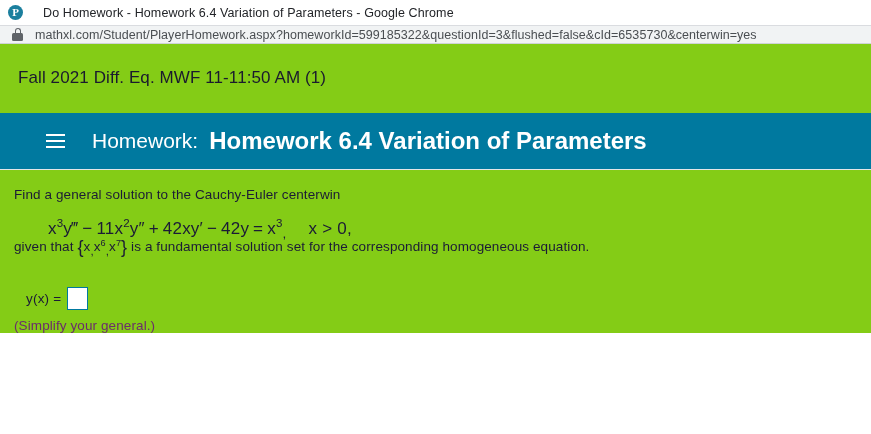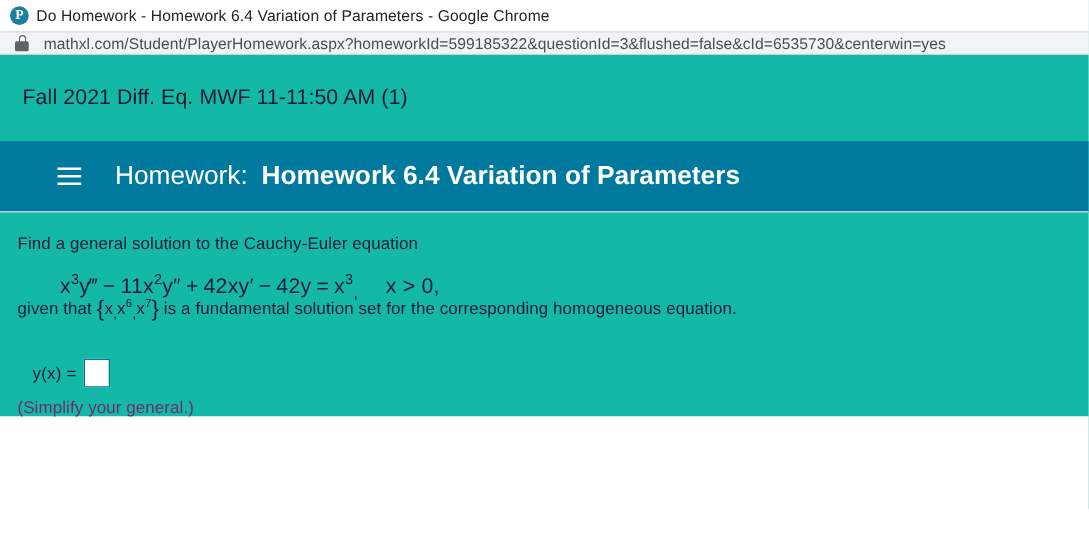--- a/index.html
+++ b/index.html
@@ -31,21 +31,21 @@
     background: #1b7f9e;
     color: #ffffff;
     font-size: 11px;
     font-weight: bold;
     line-height: 15px;
     text-align: center;
     flex: 0 0 auto;
     font-family: "Liberation Serif", serif;
   }
   .window-title {
-    margin-left: 6px;
+    margin-left: 20px;
     font-size: 12.5px;
     color: #222428;
     white-space: nowrap;
     letter-spacing: 0.1px;
   }
 
   .omnibox-row {
     height: 19px;
     background: #f1f3f4;
     border-top: 1px solid #dadce0;
@@ -84,21 +84,21 @@
   }
   .url-text {
     font-size: 12.5px;
     color: #4a4e52;
     white-space: nowrap;
     letter-spacing: 0.05px;
   }
 
   
   .page {
-    background: #14b8a6;
+    background: #84cc16;
   }
   .course-title {
     font-size: 17px;
     color: #1a1a2e;
     padding: 24px 0 0 18px;
     letter-spacing: 0.1px;
   }
 
   .hw-banner {
     margin-top: 25px;
@@ -127,21 +127,21 @@
     border-radius: 0;
   }
   .hw-label {
     color: #ffffff;
     font-size: 21px;
     margin-left: 27px;
     white-space: nowrap;
   }
   .hw-name {
     color: #ffffff;
-    font-size: 21px;
+    font-size: 24px;
     font-weight: bold;
     margin-left: 11px;
     white-space: nowrap;
   }
 
   
   .content {
     padding: 17px 0 0 14px;
     color: #1f1f3d;
   }
@@ -244,21 +244,21 @@
       <span></span>
         <span></span>
         <span></span>
     </div>
     <div class="hw-label">Homework:</div>
     <div class="hw-name">Homework 6.4 Variation of Parameters</div>
   </div>
 
   <div class="content">
 
-    <div class="prompt">Find a general solution to the Cauchy-Euler equation</div>
+    <div class="prompt">Find a general solution to the Cauchy-Euler centerwin</div>
 
     <div class="equation">
       <span>x</span><sup>3</sup><span>y‴</span><span class="smallgap"></span><span>−</span><span class="smallgap"></span><span>11</span><span>x</span><sup>2</sup><span>y″</span><span class="smallgap"></span><span>+</span><span class="smallgap"></span><span>42xy′</span><span class="smallgap"></span><span>−</span><span class="smallgap"></span><span>42y</span><span class="smallgap"></span><span>=</span><span class="smallgap"></span><span>x</span><sup>3</sup><span class="sub-comma">,</span><span class="gap"></span><span class="gap"></span><span>x &gt; 0,</span>
     </div>
 
     <div class="given">
       <span>given that</span>&nbsp;<span class="setbrace">{</span><span>x</span><span class="tiny-comma">,</span><span>x</span><sup>6</sup><span class="tiny-comma">,</span><span>x</span><sup>7</sup><span class="setbrace">}</span>&nbsp;<span>is a fundamental solution set for the corresponding homogeneous equation.</span>
     </div>
 
     <div class="answer-block">

